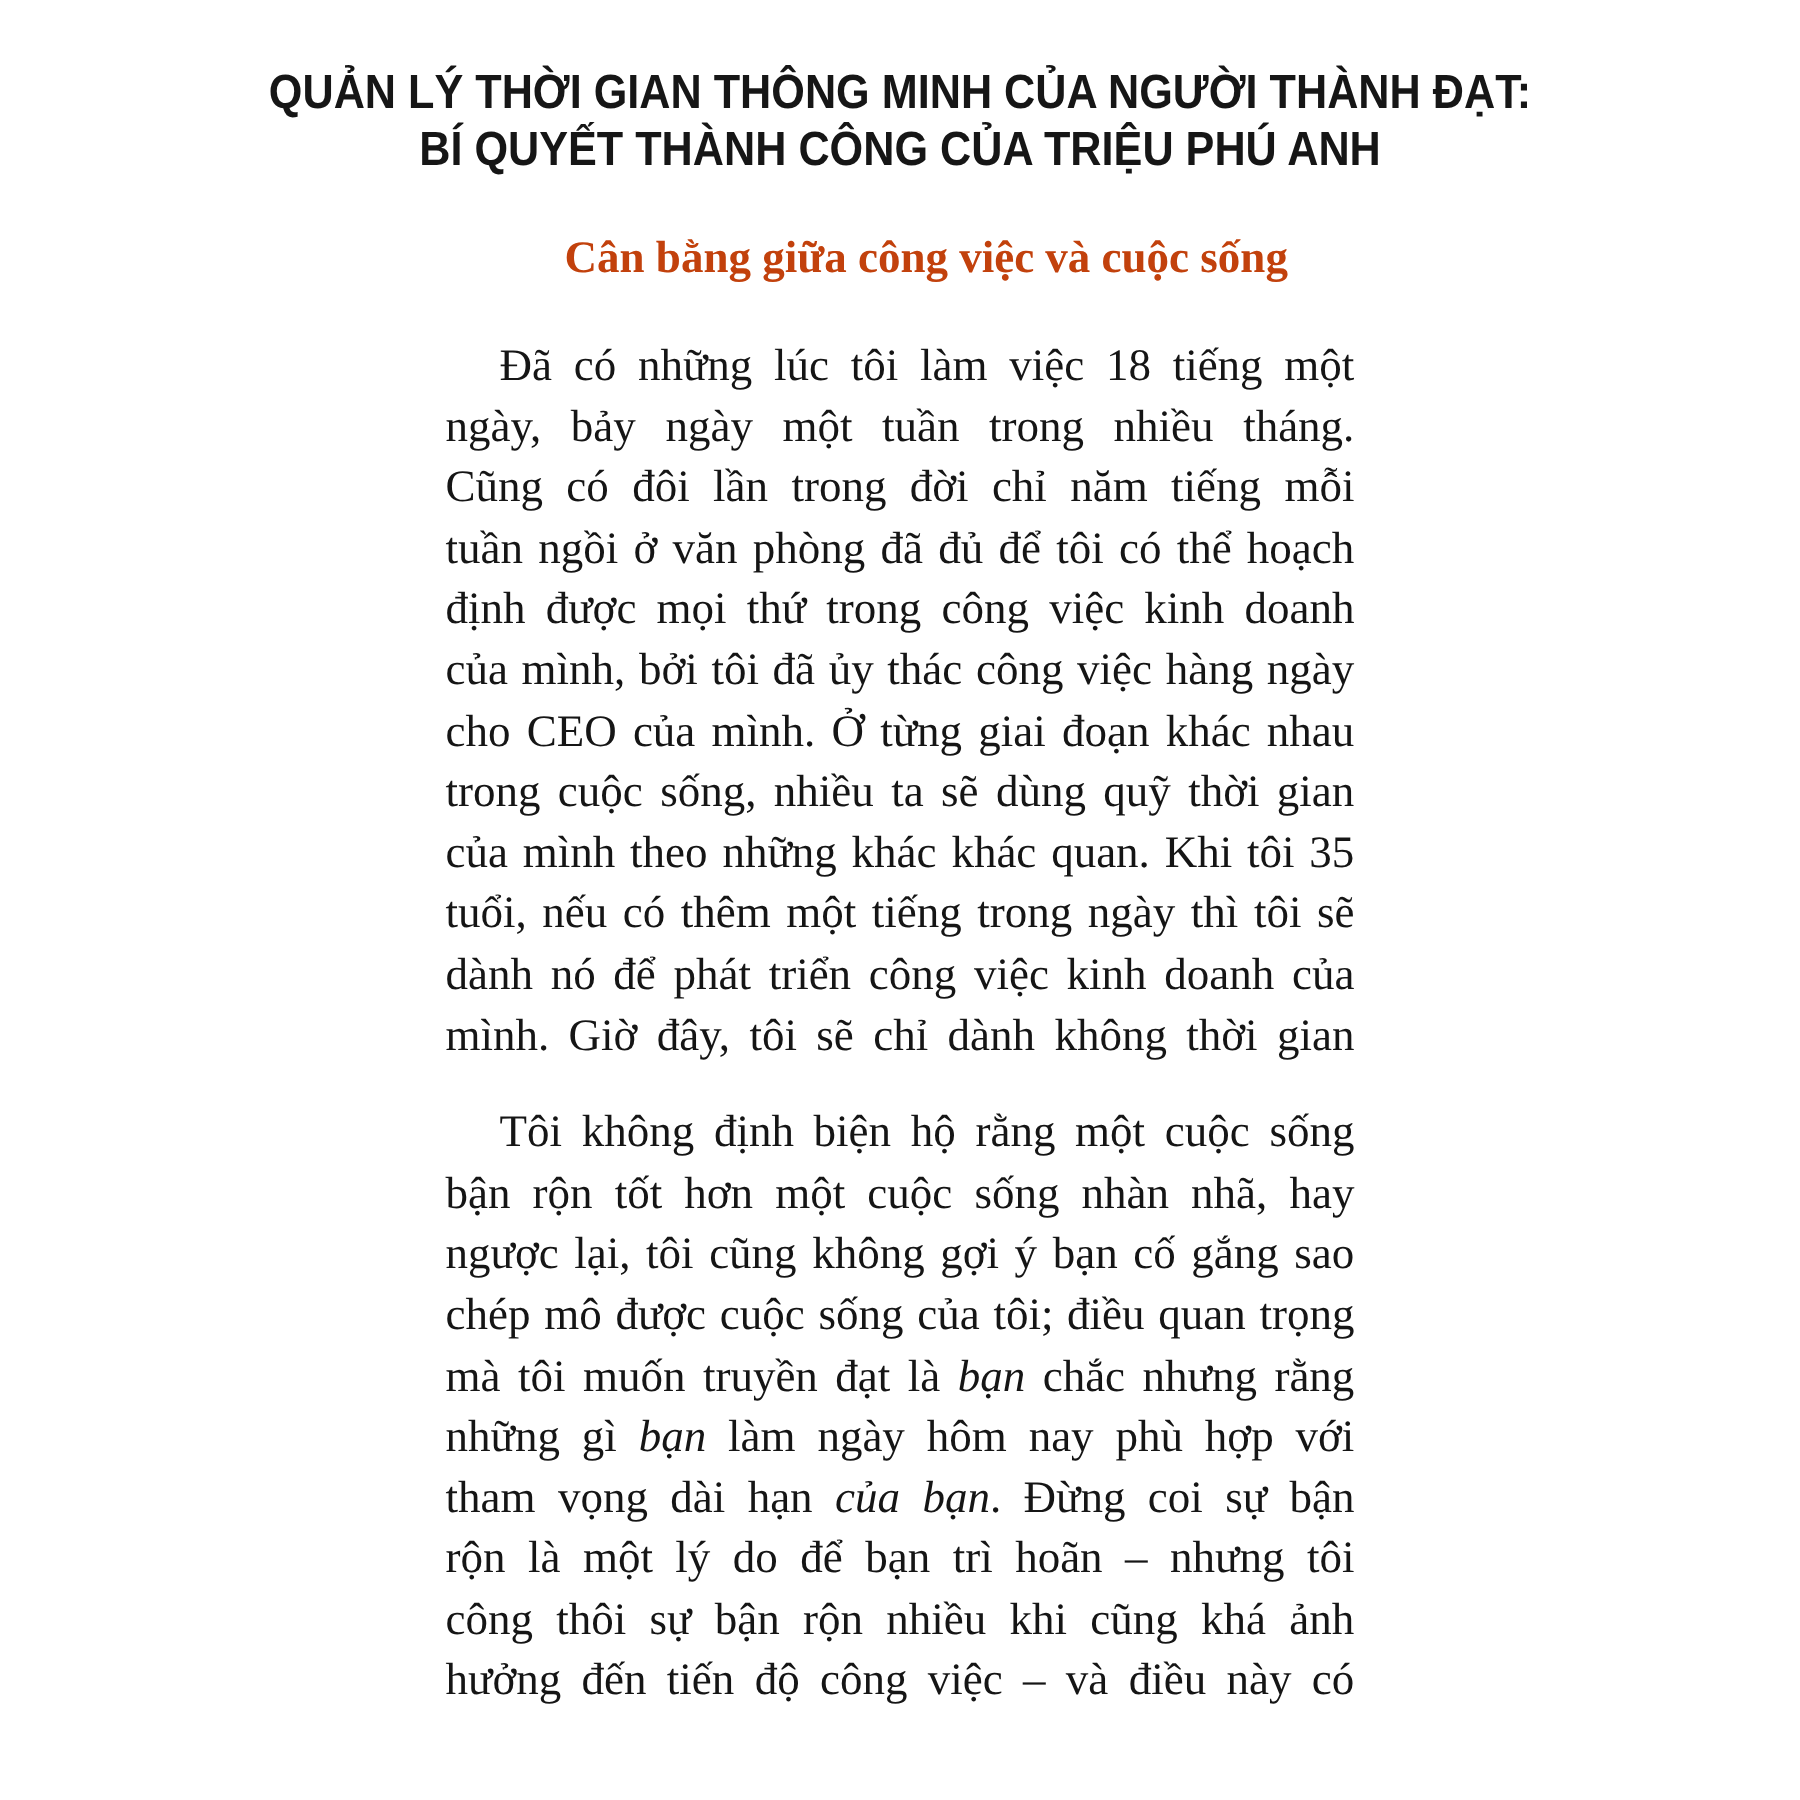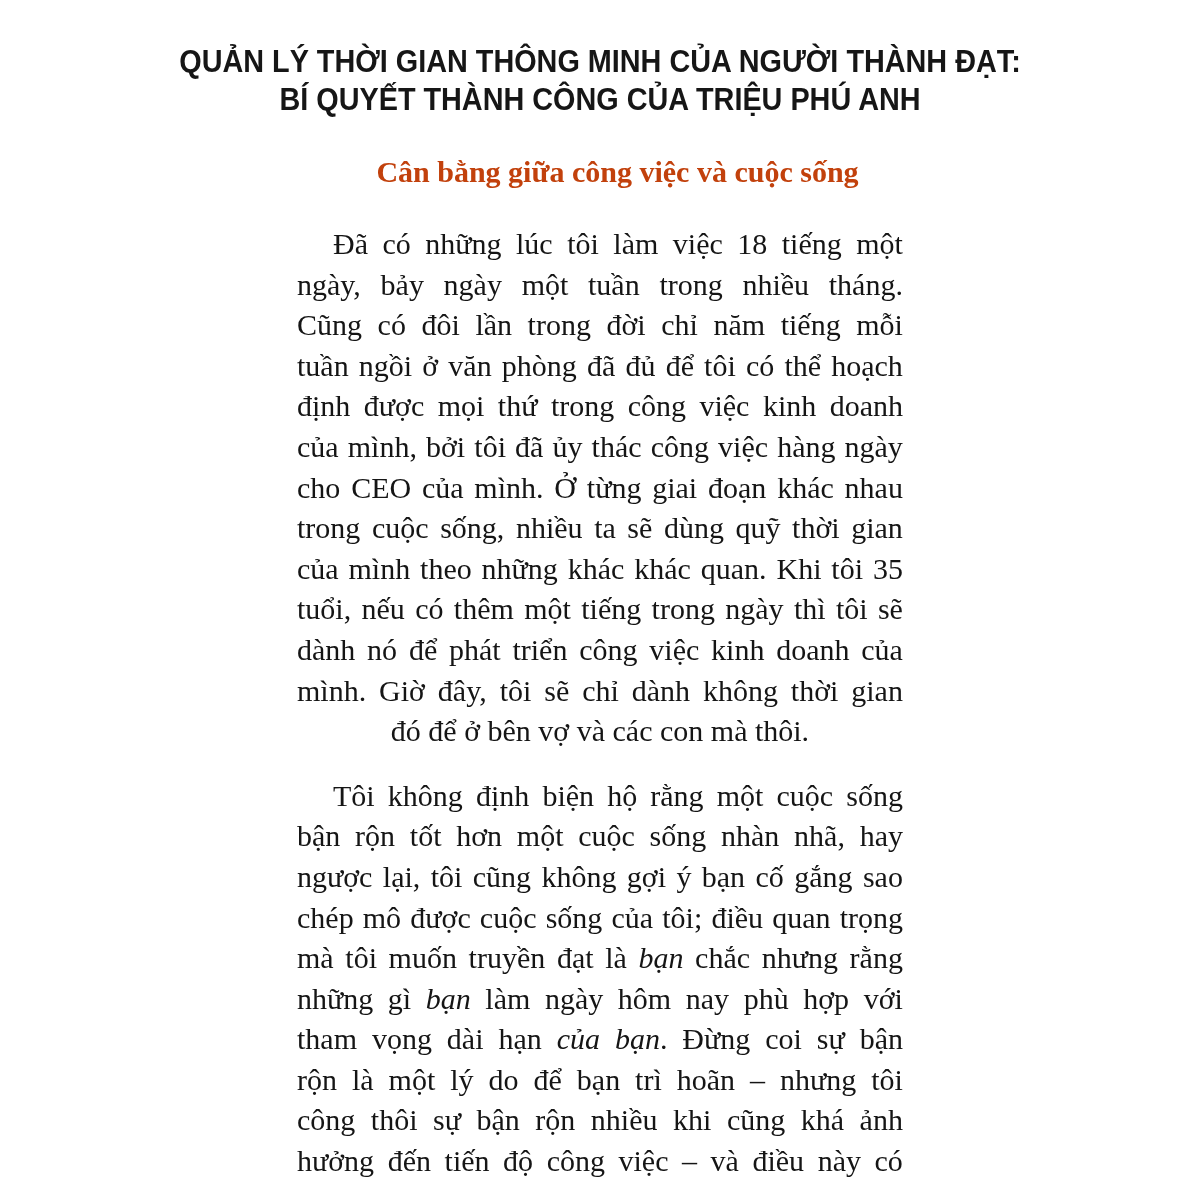--- a/index.html
+++ b/index.html
@@ -221,21 +221,20 @@
           <span class="w"><span>Giờ</span></span>
           <span class="w"><span>đây,</span></span>
           <span class="w"><span>tôi</span></span>
           <span class="w"><span>sẽ</span></span>
           <span class="w"><span>chỉ</span></span>
           <span class="w"><span>dành</span></span>
           <span class="w"><span>không</span></span>
           <span class="w"><span>thời</span></span>
           <span class="w"><span>gian</span></span>
         </div>
-        <div class="line plain"><span>đó để ở bên vợ và các con mà thôi.</span></div>
       </div>
       <div class="para">
         <div class="line flexjust indent">
           <span class="w"><span>Tôi</span></span>
           <span class="w"><span>không</span></span>
           <span class="w"><span>định</span></span>
           <span class="w"><span>biện</span></span>
           <span class="w"><span>hộ</span></span>
           <span class="w"><span>rằng</span></span>
           <span class="w"><span>một</span></span>

